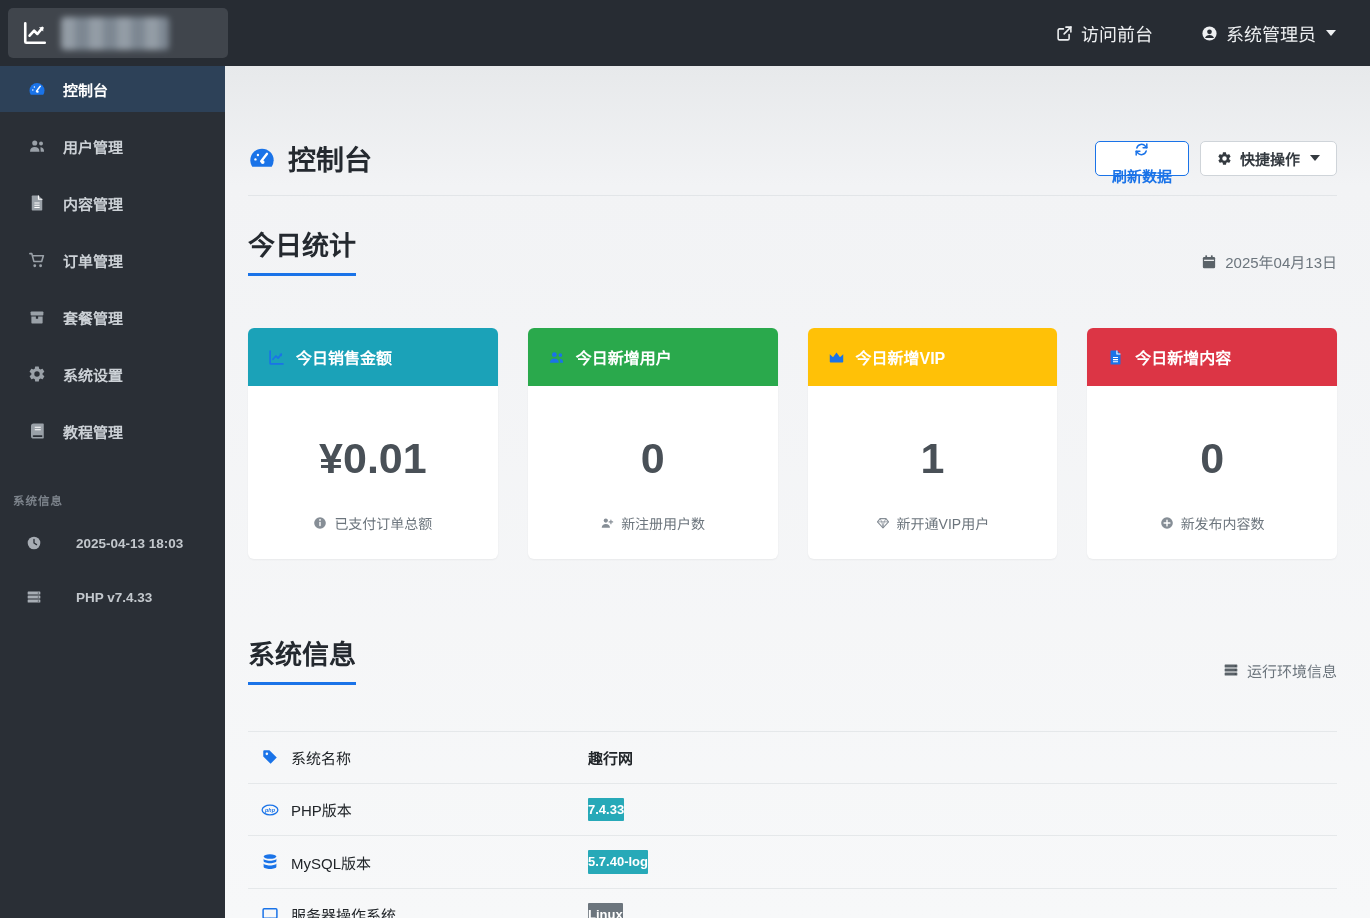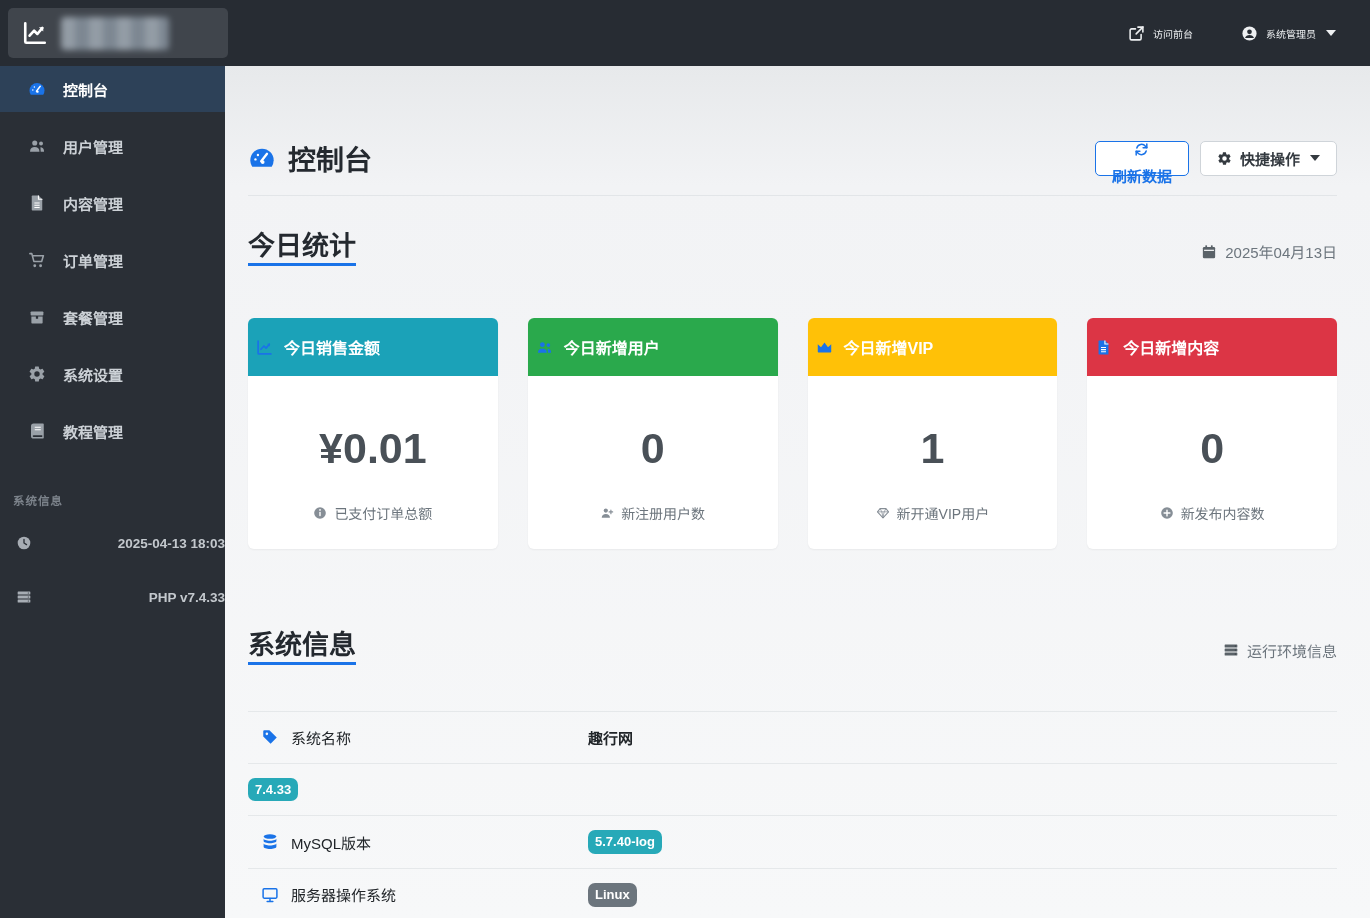--- a/index.html
+++ b/index.html
@@ -23,21 +23,21 @@
   .brand .ic { font-size:26px; color:#ffffff; }
   .brand-redacted {
     width:108px; height:33px; border-radius:4px;
     background:
       repeating-linear-gradient(90deg,#9aa0a6 0 14px,#7d838a 14px 28px),
       #8a9096;
     background-blend-mode:overlay; filter:blur(3px); opacity:.85;
   }
   .nav-right { display:flex; align-items:center; gap:48px; padding-right:34px; }
   .nav-link {
-    color:#eef0f2; display:flex; align-items:center; gap:8px; font-size:10px; cursor:pointer;
+    color:#eef0f2; display:flex; align-items:center; gap:8px; font-size:18px; cursor:pointer;
   }
   .nav-link .ic { font-size:17px; }
   .caret-down {
     width:0; height:0; border-left:5px solid transparent; border-right:5px solid transparent;
     border-top:6px solid currentColor; display:inline-block; margin-left:2px;
   }
 
   
   .sidebar {
     position:absolute; top:66px; left:0; width:225px; height:852px;
@@ -48,22 +48,22 @@
     padding-left:28px; color:#ccd1d6; font-size:15px; font-weight:600; cursor:pointer;
   }
   .menu-item .ic { font-size:18px; color:#9aa1a8; }
   .menu-item.active { background:#2d4158; color:#ffffff; }
   .menu-item.active .ic { color:#1a73e8; }
   .side-heading {
     margin:38px 0 8px; padding-left:13px; font-size:11.5px; font-weight:700;
     color:#7c838b; letter-spacing:1px;
   }
   .side-info-row {
-    height:54px; display:flex; align-items:center; gap:34px; padding-left:16px;
-    color:#c3c8cd; font-size:13.5px; font-weight:600;justify-content:space-between;
+    height:54px; display:flex; align-items:center; gap:34px; padding-left:26px;
+    color:#c3c8cd; font-size:13.5px; font-weight:600;
   }
   .side-info-row .ic { font-size:16px; color:#a7adb4; }
 
   
   .content {
     position:absolute; top:66px; left:225px; width:1145px; height:852px;
     background:linear-gradient(180deg,#e7e9eb 0%,#f2f3f5 120px,#f7f8f9 100%);
     padding:72px 33px 0 23px; overflow:hidden;
   }
   .page-head { display:flex; align-items:center; justify-content:space-between; }
@@ -75,30 +75,30 @@
     gap:8px; padding:0 16px; font-size:15px; font-weight:600; cursor:pointer;
   }
   .btn-refresh { border:1px solid #1a73e8; color:#1a73e8;flex-direction:column; }
   .btn-quick { border:1px solid #cfd4d9; color:#343a40; }
   .btn .ic { font-size:15px; }
   .head-divider { border:none; border-top:1px solid #e2e5e8; margin:17px 0 0; }
 
   .section-head { display:flex; align-items:flex-end; justify-content:space-between; margin-top:28px; }
   .section-title {
     display:inline-block; font-size:27px; font-weight:700; color:#24292f;
-    border-bottom:3px solid #1a73e8;
+    padding-bottom:10px; border-bottom:3px solid #1a73e8;
   }
   .section-side { color:#6c757d; font-size:15px; display:flex; align-items:center; gap:8px; padding-bottom:4px; }
   .section-side .ic { font-size:16px; color:#5a6268; }
 
   
   .cards { display:grid; grid-template-columns:repeat(4,1fr); gap:30px; margin-top:52px; }
   .card { border-radius:6px; background:#ffffff; box-shadow:0 1px 2px rgba(0,0,0,.05); overflow:hidden; }
   .card-header {
-    height:58px; display:flex; align-items:center; gap:11px; padding:0 8px;
+    height:58px; display:flex; align-items:center; gap:11px; padding:0 20px;
     color:#ffffff; font-size:16px; font-weight:700;
   }
   .card-header .ic { font-size:17px; color:#1a73e8; }
   .hdr-teal   { background:#1ba2b8; }
   .hdr-green  { background:#2aa94c; }
   .hdr-yellow { background:#ffc107; }
   .hdr-red    { background:#dc3545; }
   .card-body { text-align:center; padding:30px 8px 26px;margin-top:16px; }
   .card-value { font-size:43px; font-weight:700; color:#495057; line-height:1.25; }
   .card-foot {
@@ -110,21 +110,21 @@
   
   .sys-section { margin-top:74px; }
   .info-table { margin-top:46px; }
   .info-row { display:flex; align-items:center; border-top:1px solid #e5e8ea; padding:14px 0; min-height:52px; }
   .info-label { width:340px; display:flex; align-items:center; gap:12px; padding-left:13px; font-size:15px; color:#212529; }
   .info-label .ic { font-size:18px; color:#1a73e8; }
   .info-value { font-size:15px; color:#212529; }
   .info-value.strong { font-weight:700; }
   .badge {
     display:inline-block; color:#fff; font-size:13px; font-weight:700;
-    padding:4px 7px; border-radius:7px; line-height:1.2;
+    padding:4px 0; border-radius:1px; line-height:1.2;
   }
   .badge-info { background:#27a9b8; }
   .badge-secondary { background:#6c757d; }
 </style>
 </head>
 <body>
 
 <svg width="0" height="0" style="position:absolute" aria-hidden="true">
   <defs>
     <symbol id="i-chartline" viewBox="0 0 24 24">
@@ -447,20 +447,26 @@
     <div class="info-row">
       <div class="info-label">
         <svg class="ic">
             <use href="#i-tag"></use>
           </svg>
         <span>系统名称</span>
       </div>
       <div class="info-value strong">趣行网</div>
     </div>
     <div class="info-row">
+      <div class="info-label">
+        <svg class="ic">
+            <use href="#i-php"></use>
+          </svg>
+        <span>PHP版本</span>
+      </div>
       <div class="info-value">
         <span class="badge badge-info">7.4.33</span>
       </div>
     </div>
     <div class="info-row">
       <div class="info-label">
         <svg class="ic">
             <use href="#i-database"></use>
           </svg>
         <span>MySQL版本</span>

